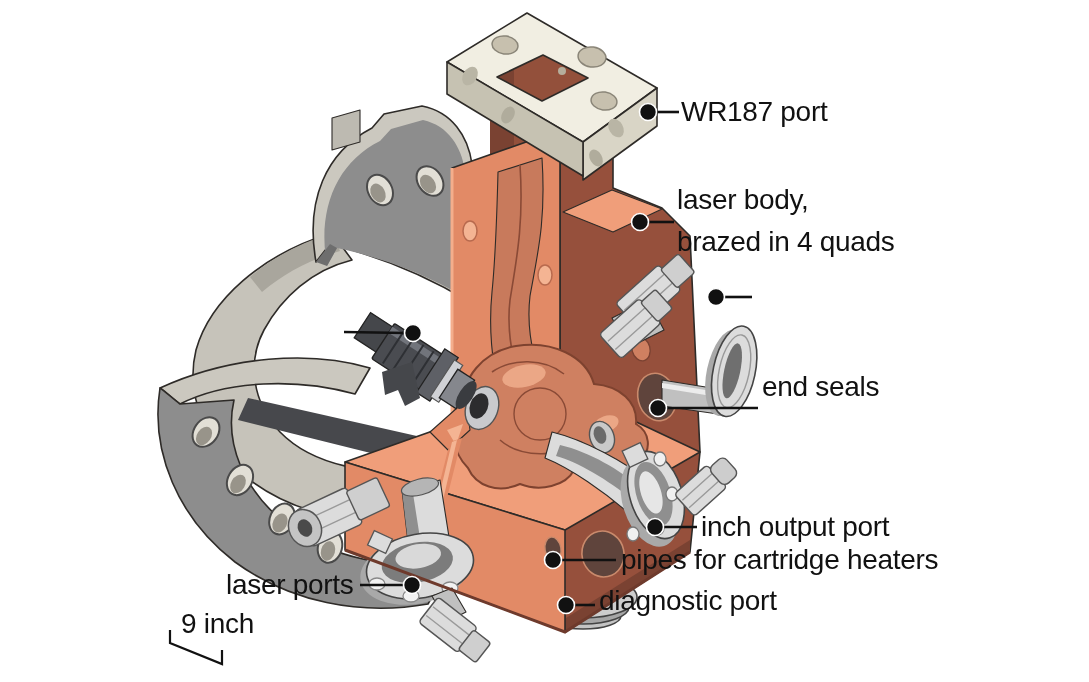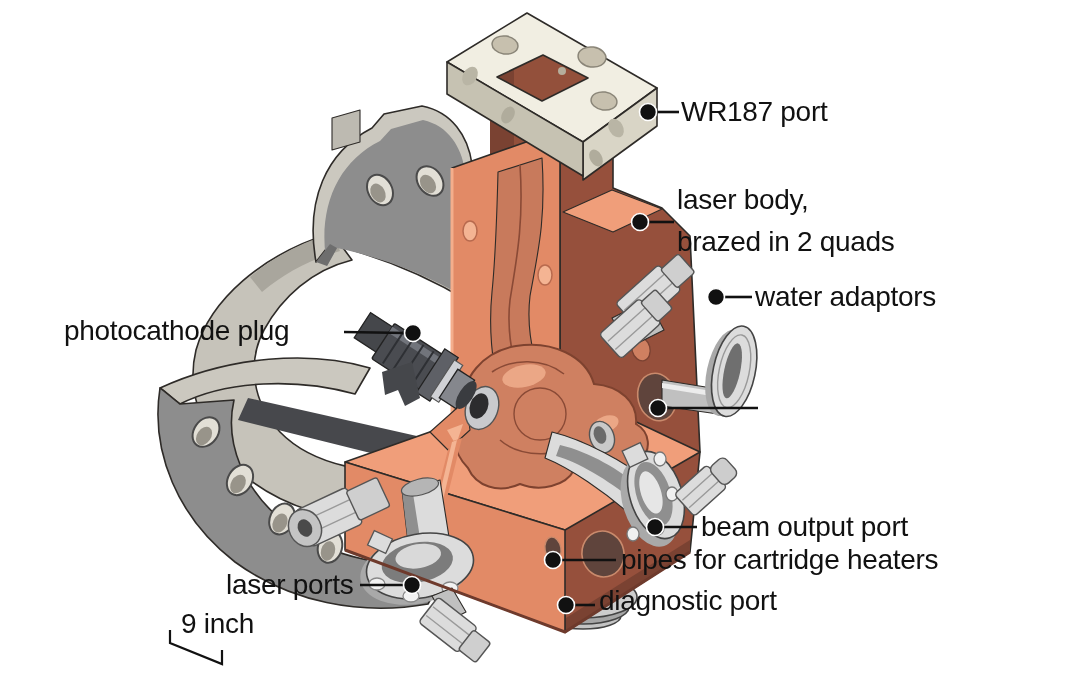--- a/index.html
+++ b/index.html
@@ -260,25 +260,24 @@
     <circle class="dot" cx="566" cy="605" r="8.5"></circle>
     <circle class="dot" cx="412" cy="585" r="8.5"></circle>
   </g>
 
   <polyline points="170,630 170,643 222,664 222,650" fill="none" stroke="#111" stroke-width="2.2"></polyline>
 </svg>
 
   <div class="label" style="left:681px;top:91px">WR187 port</div>
   <div class="label" style="left:677px;top:179px">
     <div>laser body,</div>
-    <div>brazed in 2 quads</div>
+    <div>brazed in 4 quads</div>
   </div>
-  <div class="label" style="left:755px;top:276px">water adaptors</div>
   <div class="label" style="left:762px;top:366px">
+    <div>end seals</div>
   </div>
-  <div class="label" style="left:64px;top:310px">photocathode plug</div>
-  <div class="label" style="left:701px;top:506px">beam output port</div>
+  <div class="label" style="left:701px;top:506px">inch output port</div>
   <div class="label" style="left:621px;top:539px">pipes for cartridge heaters</div>
   <div class="label" style="left:599px;top:580px">diagnostic port</div>
   <div class="label" style="left:226px;top:564px">laser ports</div>
   <div class="label" style="left:181px;top:603px">9 inch</div>
 
 </div>
 
 </body></html>

